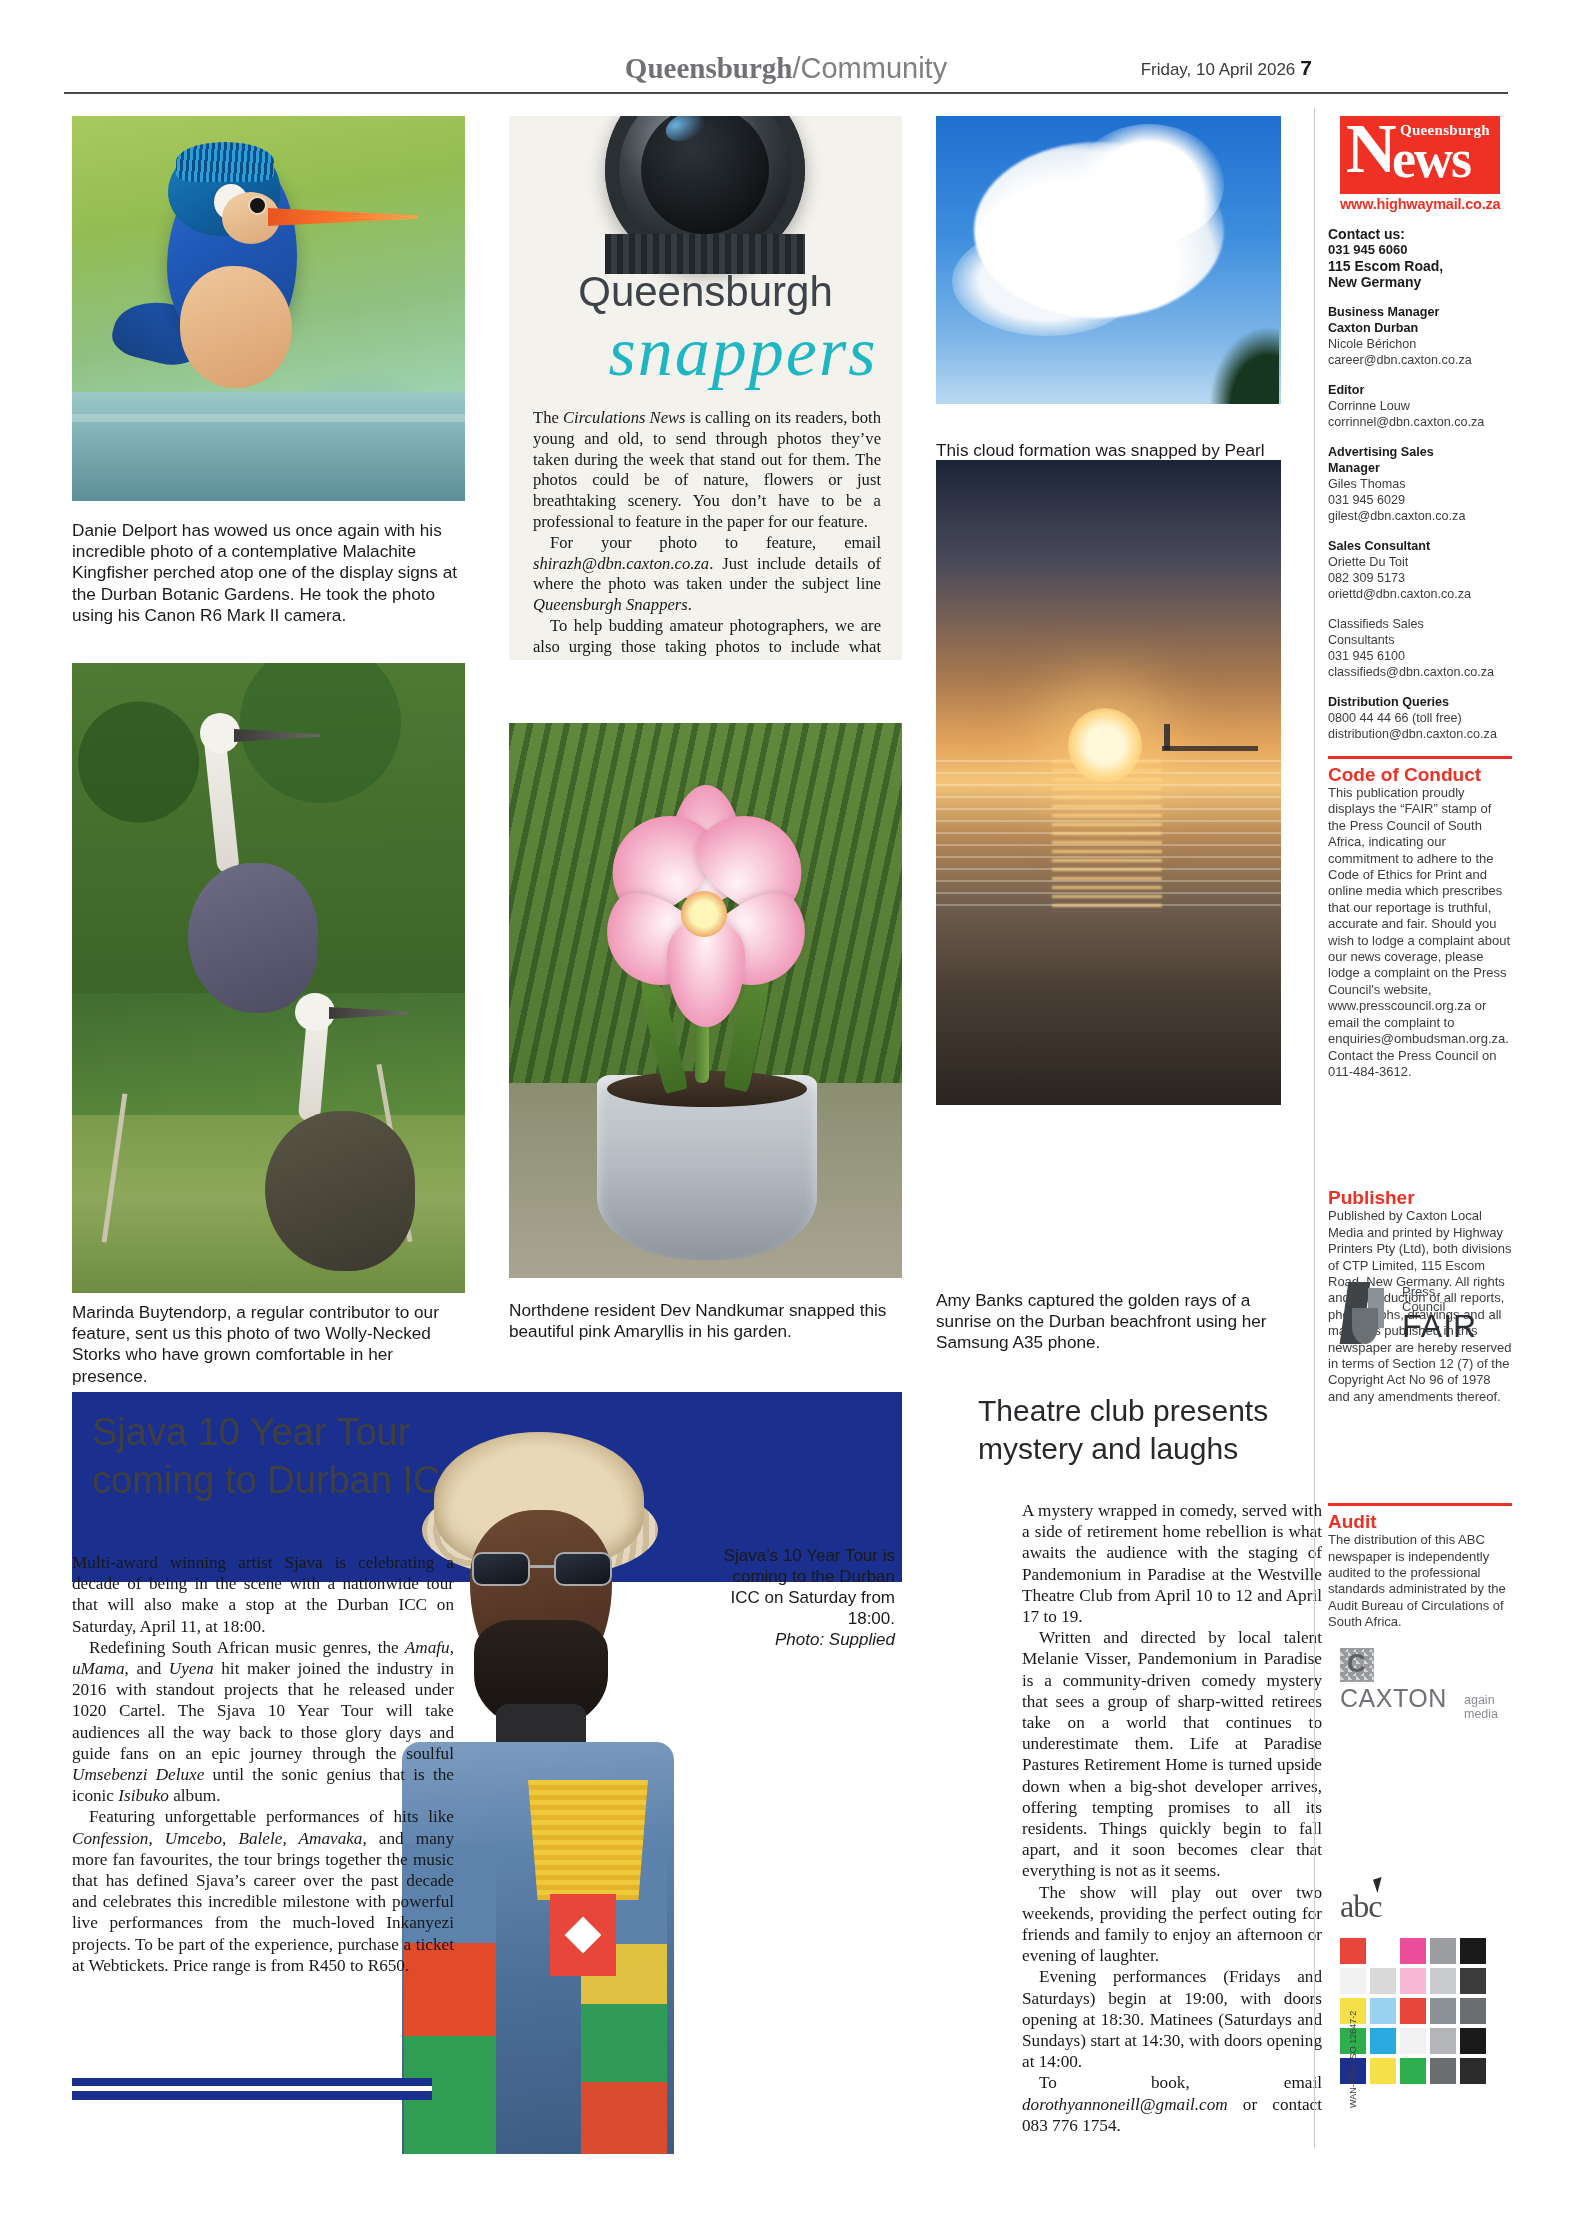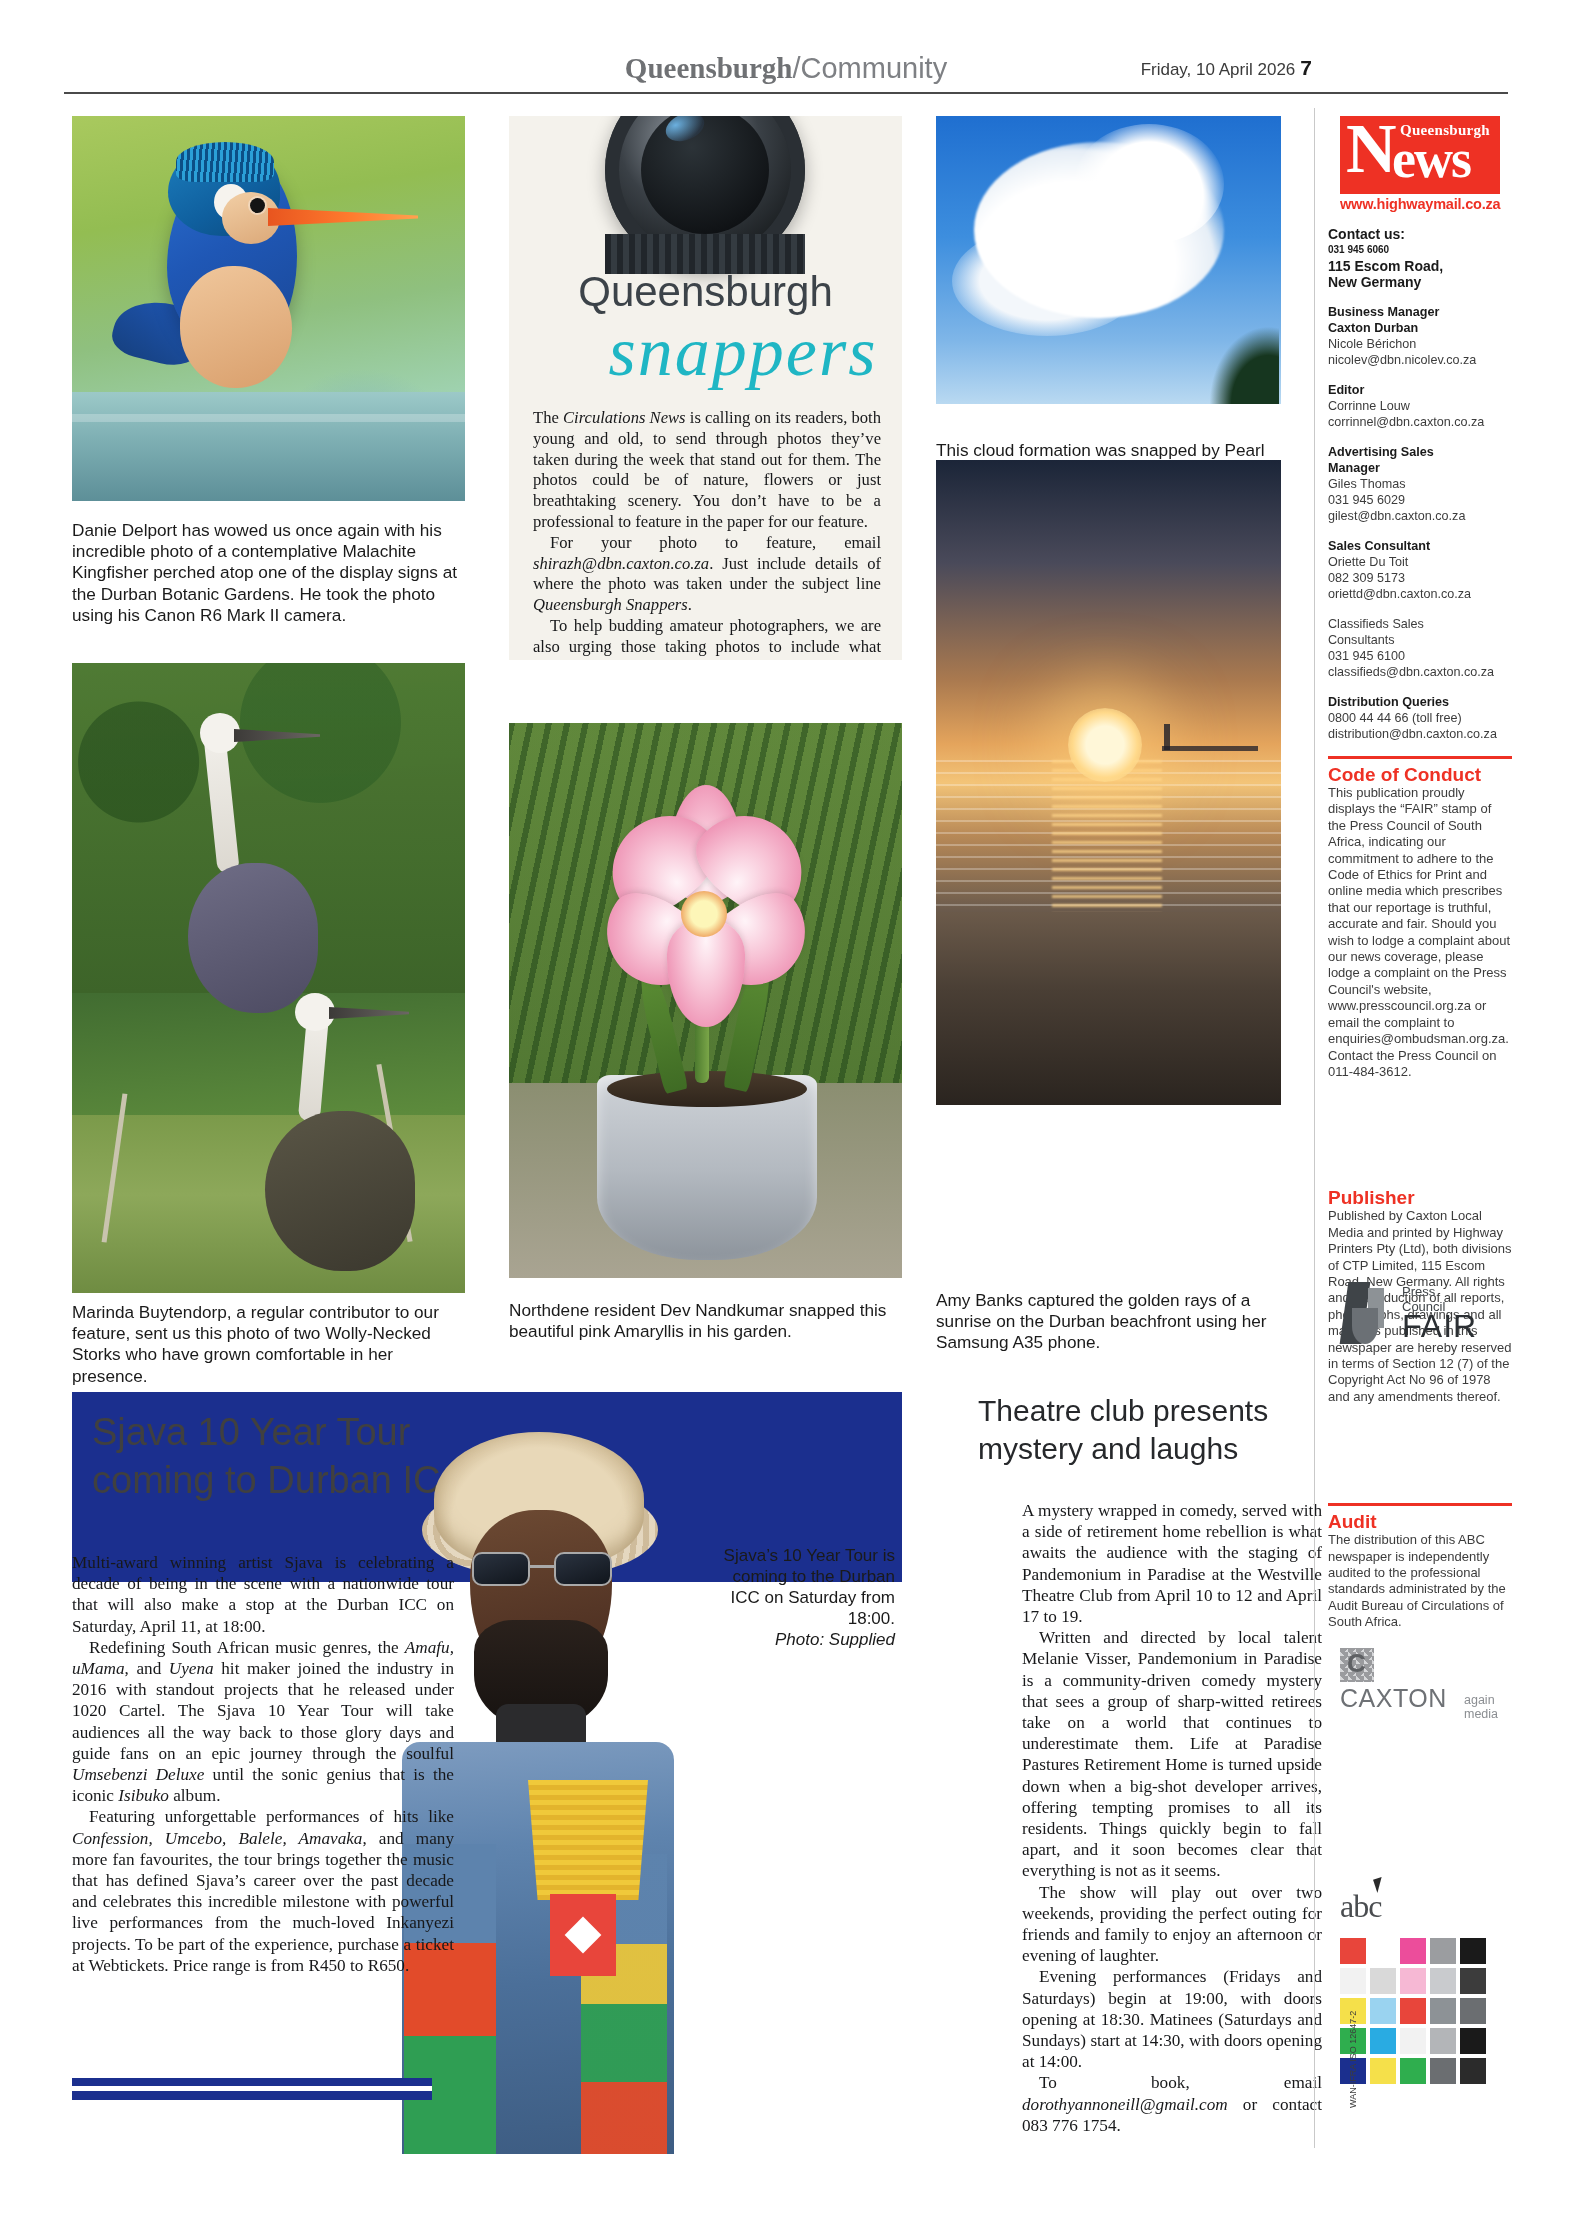--- a/index.html
+++ b/index.html
@@ -495,30 +495,30 @@
   <span class="logo-n">N</span>
   <span class="logo-q">Queensburgh</span>
   <span class="logo-ews">ews</span>
 </div>
 <div class="logo-url">www.highwaymail.co.za</div>
 
 <div class="rail" style="top:226px;">
 
   <div class="rail-block rail-txt">
     <div class="rail-b" style="font-size:14px;">Contact us:</div>
-    <div class="rail-b" style="font-size:10px;">031 945 6060</div>
+    <div class="rail-b" style="font-size:13px;">031 945 6060</div>
     <div class="rail-b" style="font-size:14px;">115 Escom Road,</div>
     <div class="rail-b" style="font-size:14px;">New Germany</div>
   </div>
 
   <div class="rail-block rail-txt">
     <div class="rail-b">Business Manager</div>
     <div class="rail-b">Caxton Durban</div>
     <div>Nicole Bérichon</div>
-    <div>nicolev@dbn.nicolev.co.za</div>
+    <div>career@dbn.caxton.co.za</div>
   </div>
 
   <div class="rail-block rail-txt">
     <div class="rail-b">Editor</div>
     <div>Corrinne Louw</div>
     <div>corrinnel@dbn.caxton.co.za</div>
   </div>
 
   <div class="rail-block rail-txt">
     <div class="rail-b">Advertising Sales</div>

